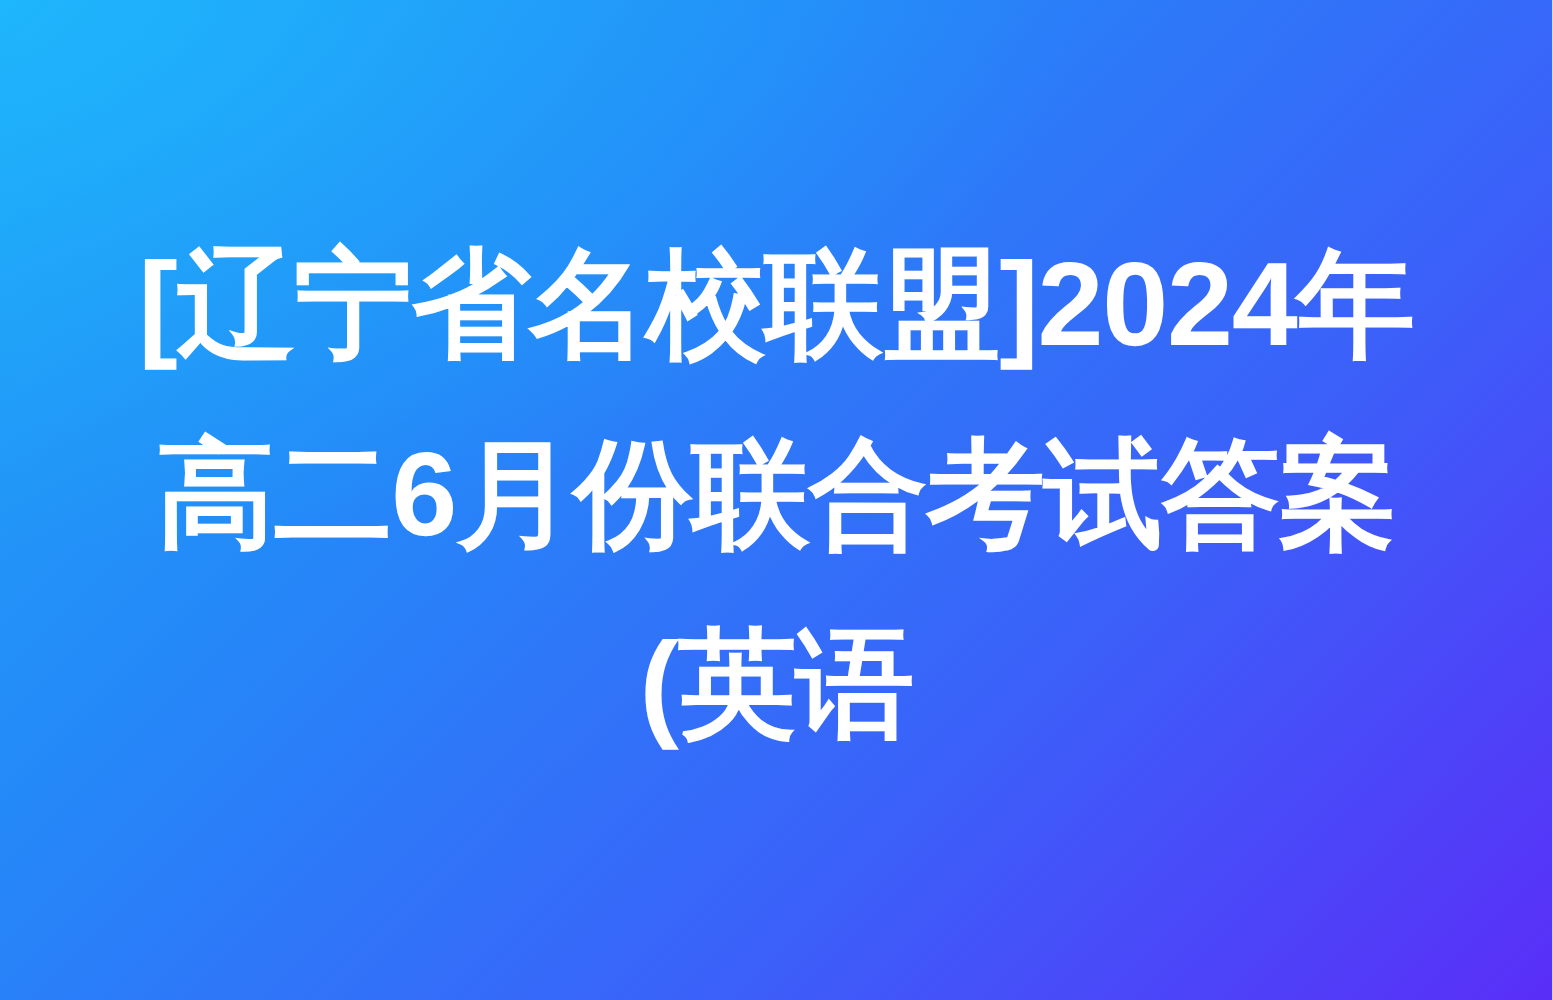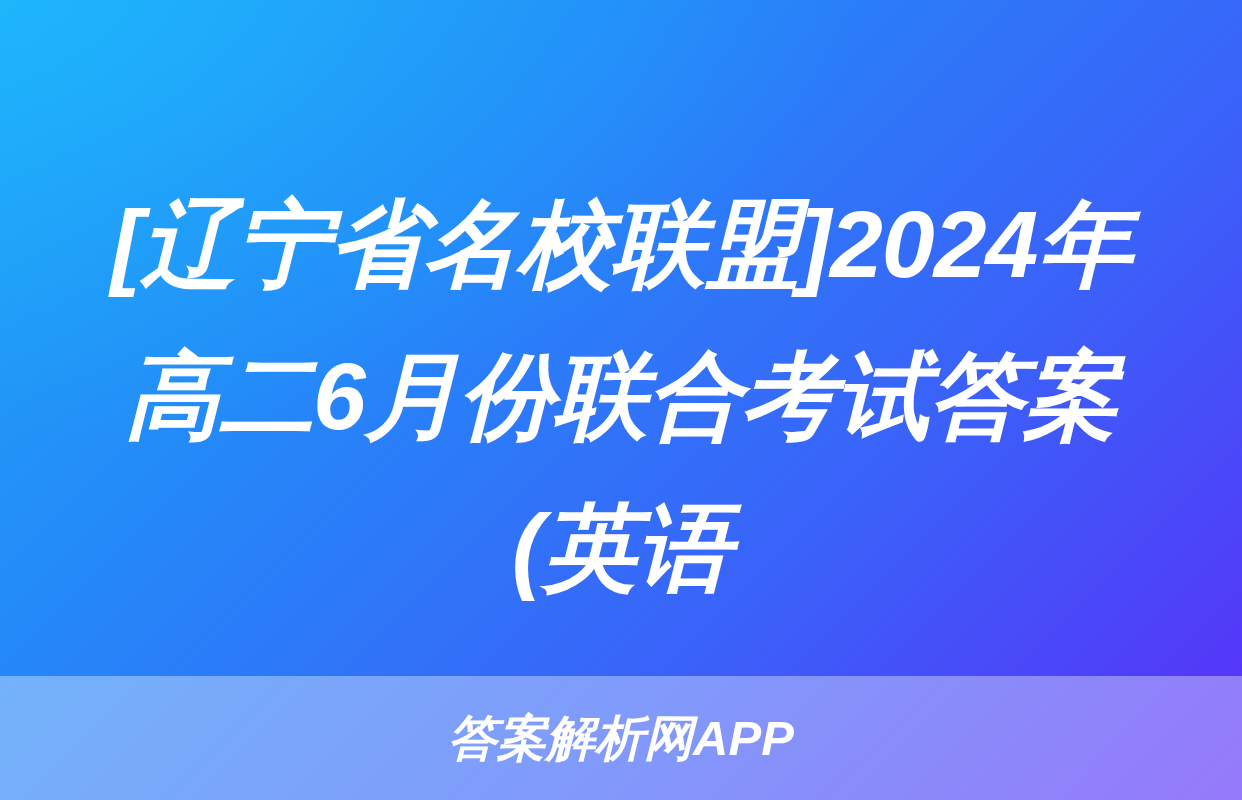--- a/index.html
+++ b/index.html
@@ -46,21 +46,20 @@
     text-align: center;
     padding: 0 64px;
     box-sizing: border-box;
   }
   .headline {
     margin: 0;
     color: #ffffff;
     font-size: 95px;
     line-height: 152px;
     font-weight: 700;
-    font-style: italic;
     letter-spacing: -1px;
     word-break: break-all;
     text-align: center;
     font-family: "Liberation Sans", "DejaVu Sans", sans-serif;
   }
 
   
   .footer-band {
     position: absolute;
     left: 0;
@@ -87,17 +86,14 @@
 </style>
 </head>
 <body>
 
 <div class="poster">
 
   <div class="headline-wrap">
     <h1 class="headline">[辽宁省名校联盟]2024年高二6月份联合考试答案(英语</h1>
   </div>
 
-  <div class="footer-band">
-    <p class="watermark">答案解析网APP</p>
-  </div>
 
 </div>
 
 </body></html>

